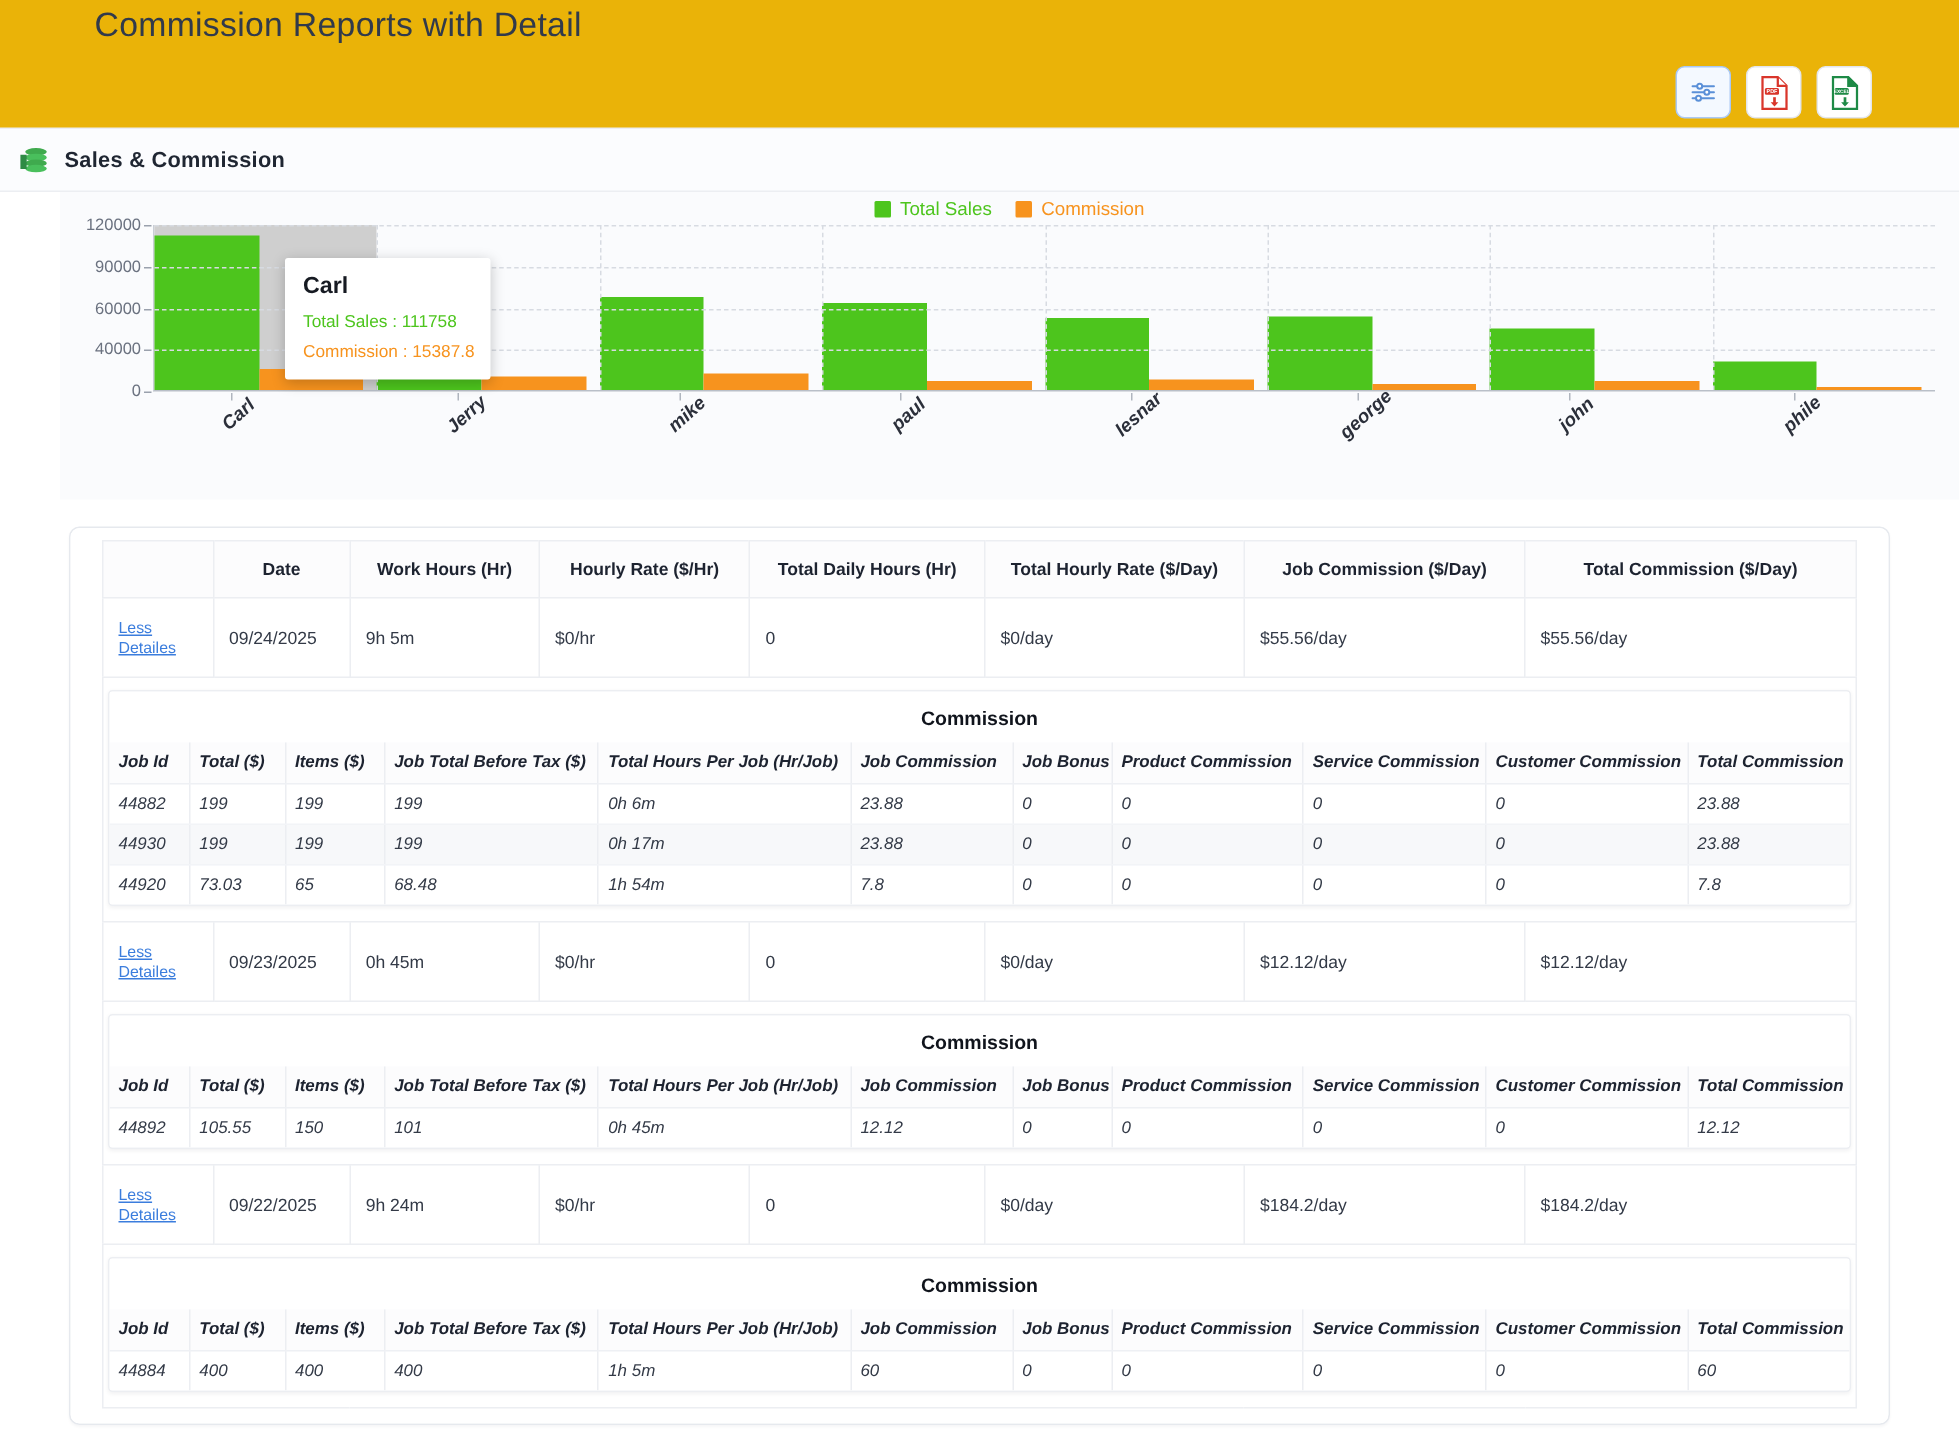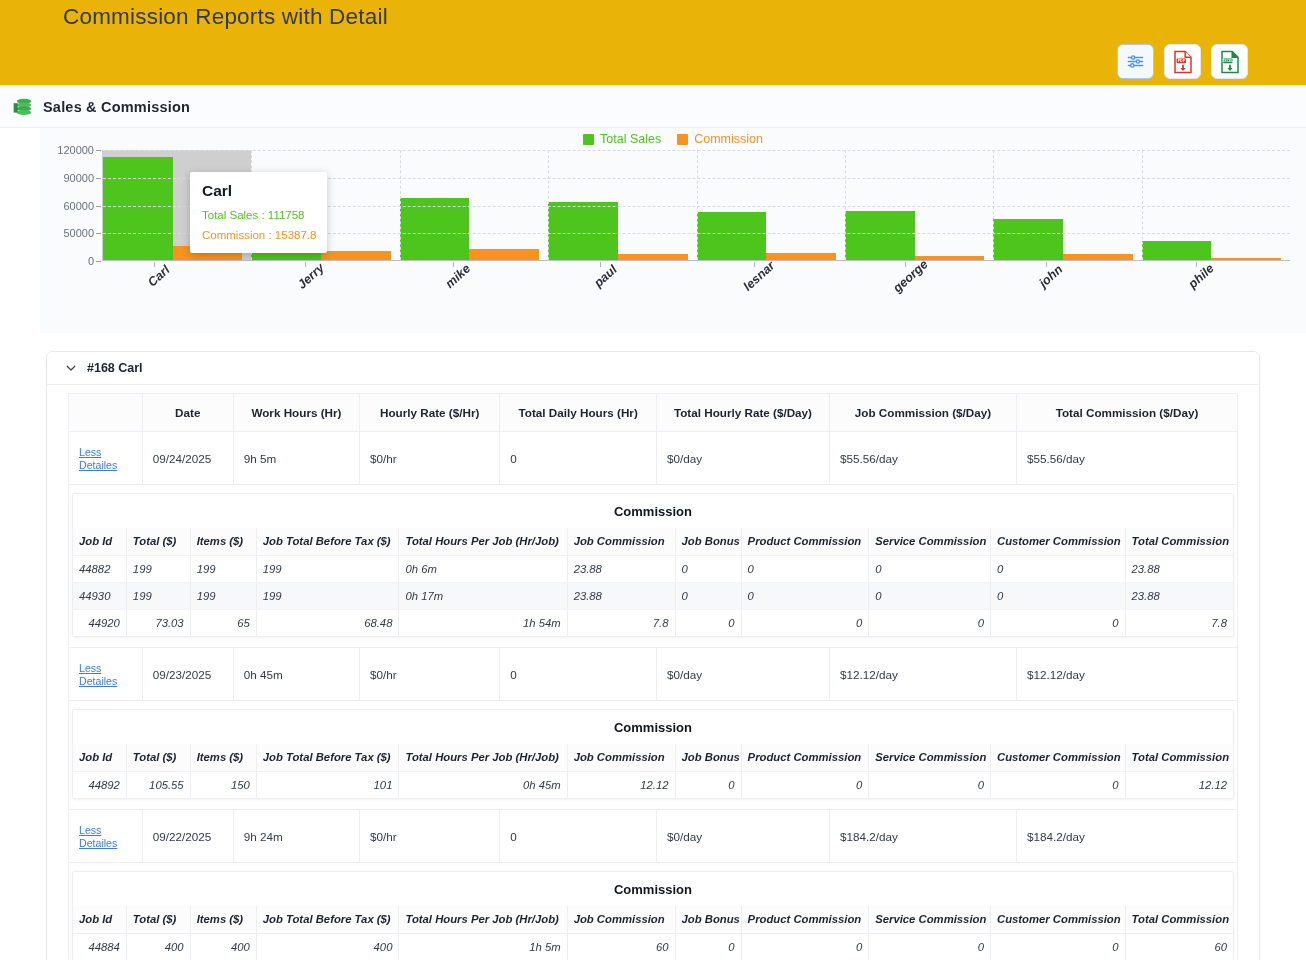--- a/index.html
+++ b/index.html
@@ -226,21 +226,21 @@
     border-bottom: 1px solid #eef0f4;
     white-space: nowrap;
   }
   .comm-table td {
     font-size: 11.3px; color: #333a47;
     padding: 7px 6px;
     border-bottom: 1px solid #f2f4f7;
     white-space: nowrap;
   }
   .comm-table tbody tr:nth-child(even) td { background: #f7f8fa; }
-  .comm-table tbody tr:last-child td { border-bottom: none; text-align: right; }
+  .comm-table tbody tr:last-child td { border-bottom: none; }
 </style>
 </head>
 <body>
 
 <div class="page">
 
   <div class="topbar">
     <div class="page-title">Commission Reports with Detail</div>
 
     <div class="toolbar">
@@ -301,21 +301,21 @@
       </div>
       <div class="legend-item">
         <span class="legend-swatch" style="background:#f7931e"></span>
         <span class="legend-label" style="color:#f7931e">Commission</span>
       </div>
     </div>
 
     <div class="plot-wrap">
       <div class="yaxis" id="yaxis">
           <div class="ytick" style="top: 111px;">0</div>
-          <div class="ytick" style="top: 83.25px;">50000</div>
+          <div class="ytick" style="top: 83.25px;">40000</div>
           <div class="ytick" style="top: 55.5px;">60000</div>
           <div class="ytick" style="top: 27.75px;">90000</div>
           <div class="ytick" style="top: 0px;">120000</div>
         </div>
       <div class="plot" id="plot">
         <div class="groups" id="groups">
             <div class="group hl">
               <div class="bar sales" style="height: 103.376px; background: rgb(77, 197, 29);"></div>
               <div class="bar comm" style="height: 14.2337px; background: rgb(247, 147, 30);"></div>
             </div>
@@ -399,26 +399,20 @@
         <div class="tt-title">Carl</div>
         <div class="tt-row" style="color:#4dc51d">Total Sales : 111758</div>
         <div class="tt-row" style="color:#f7931e">Commission : 15387.8</div>
       </div>
     </div>
   </div>
 
   <div class="detail-area">
     <div class="accordion">
 
-      <div class="acc-head">
-        <svg class="chev" width="12" height="12" viewBox="0 0 12 12">
-          <path d="M2.2 4.2L6 8l3.8-3.8" fill="none" stroke="#3d4452" stroke-width="1.25" stroke-linecap="round" stroke-linejoin="round"></path>
-        </svg>
-        <span class="acc-title">#168 Carl</span>
-      </div>
 
       <div class="acc-body">
         <table class="day-table">
           <colgroup>
             <col style="width:6.3%">
               <col style="width:7.8%">
               <col style="width:10.8%">
             <col style="width:12.0%">
               <col style="width:13.4%">
               <col style="width:14.8%">

